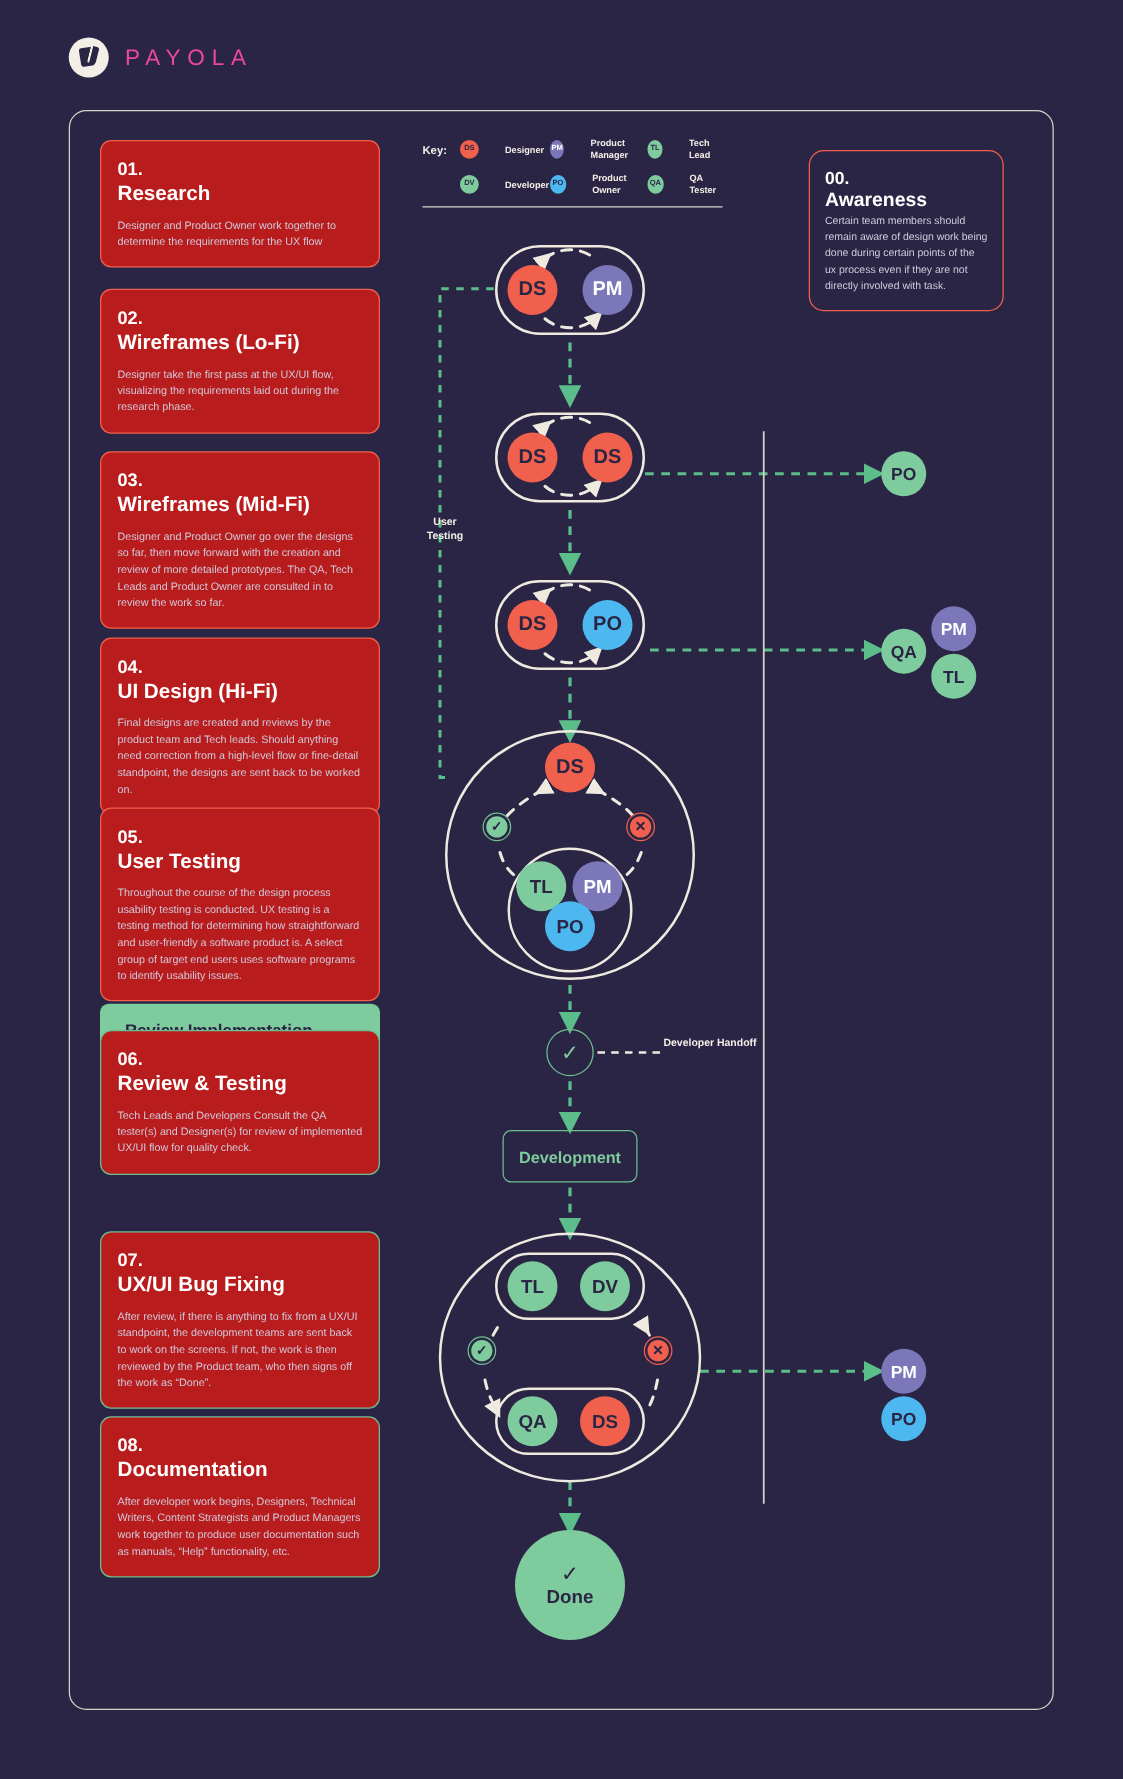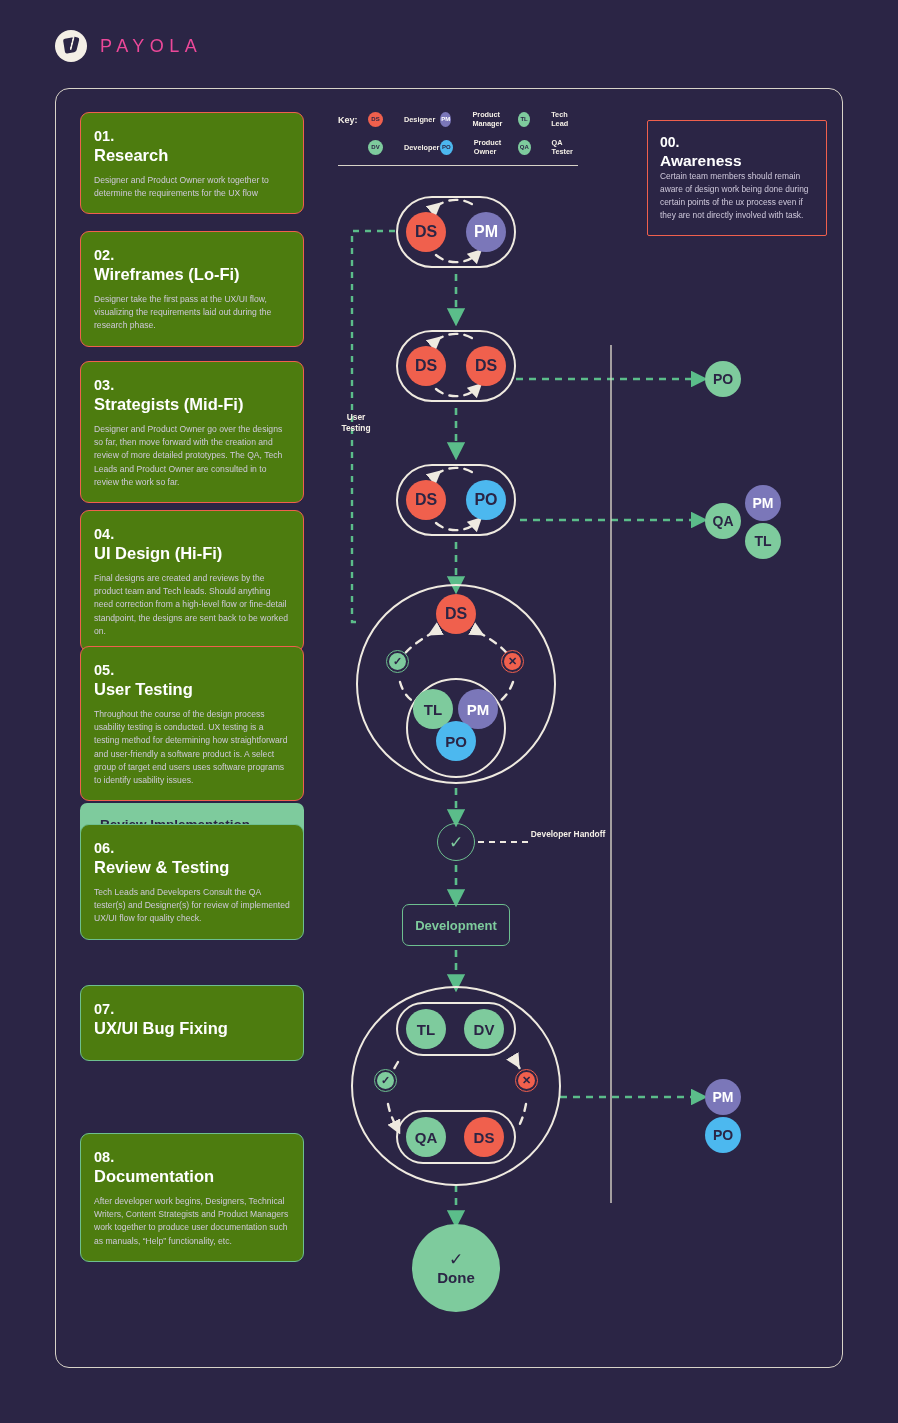--- a/index.html
+++ b/index.html
@@ -39,38 +39,38 @@
   #frame {
     position: absolute; left: 55px; top: 88px; width: 788px; height: 1280px;
     border: 1.5px solid #d8d3c8; border-radius: 14px;
   }
 
   
   .card {
     position: absolute; left: 80px; width: 224px;
     border: 1.4px solid #f0604d; border-radius: 9px;
     padding: 14px 13px 13px 13px;
-    background: #4d7c0f;
+    background: #b91c1c;
   }
   .card.green { border-color: #6dbf8f; }
   .card .num { color: #ffffff; font-size: 14.5px; font-weight: bold; line-height: 1.25; }
   .card .ttl { color: #ffffff; font-size: 16.5px; font-weight: bold; line-height: 1.3; margin-bottom: 7px; }
   .card .body { color: #cfc9db; font-size: 8.6px; line-height: 1.55; }
 
   #banner {
     position: absolute; left: 80px; top: 803px; width: 224px; height: 42px;
     background: #7ecb9d; border-radius: 7px;
     display: flex; align-items: center; padding-left: 20px;
   }
   #banner span { color: #2b2545; font-size: 13.5px; font-weight: bold; }
 
   
   #awareness {
-    position: absolute; left: 647px; top: 120px; width: 180px;
-    border: 1.4px solid #f0604d; border-radius: 2px; padding: 13px 12px;
+    position: absolute; left: 647px; top: 120px; width: 156px;
+    border: 1.4px solid #f0604d; border-radius: 12px; padding: 13px 12px;
   }
   #awareness .num { color: #fff; font-size: 14px; font-weight: bold; line-height: 1.25; }
   #awareness .ttl { color: #fff; font-size: 15.5px; font-weight: bold; margin-bottom: 0; }
   #awareness .body { color: #cfc9db; font-size: 8.4px; line-height: 1.55; }
 
   
   #key { position: absolute; left: 338px; top: 110px; width: 240px; }
   #key-label { position: absolute; left: 0; top: 5px; color: #f4efe6; font-size: 9px; font-weight: bold; }
   #key-grid {
     position: absolute; left: 30px; top: 0; width: 212px;
@@ -206,21 +206,21 @@
     <div class="ttl">Research</div>
     <div class="body">Designer and Product Owner work together to determine the requirements for the UX flow</div>
   </div>
   <div class="card" style="top: 231px; border-color: rgb(240, 96, 77);">
     <div class="num">02.</div>
     <div class="ttl">Wireframes (Lo-Fi)</div>
     <div class="body">Designer take the first pass at the UX/UI flow, visualizing the requirements laid out during the research phase.</div>
   </div>
   <div class="card" style="top: 361px; border-color: rgb(240, 96, 77);">
     <div class="num">03.</div>
-    <div class="ttl">Strategists (Mid-Fi)</div>
+    <div class="ttl">Wireframes (Mid-Fi)</div>
     <div class="body">Designer and Product Owner go over the designs so far, then move forward with the creation and review of more detailed prototypes. The QA, Tech Leads and Product Owner are consulted in to review the work so far.</div>
   </div>
   <div class="card" style="top: 510px; border-color: rgb(240, 96, 77);">
     <div class="num">04.</div>
     <div class="ttl">UI Design (Hi-Fi)</div>
     <div class="body">Final designs are created and reviews by the product team and Tech leads. Should anything need correction from a high-level flow or fine-detail standpoint, the designs are sent back to be worked on.</div>
   </div>
   <div class="card" style="top: 646px; border-color: rgb(240, 96, 77);">
     <div class="num">05.</div>
     <div class="ttl">User Testing</div>
@@ -232,20 +232,21 @@
   </div>
 
   <div class="card green" style="top: 824px; border-color: rgb(109, 191, 143);">
     <div class="num">06.</div>
     <div class="ttl">Review &amp; Testing</div>
     <div class="body">Tech Leads and Developers Consult the QA tester(s) and Designer(s) for review of implemented UX/UI flow for quality check.</div>
   </div>
   <div class="card green" style="top: 985px; border-color: rgb(109, 191, 143);">
     <div class="num">07.</div>
     <div class="ttl">UX/UI Bug Fixing</div>
+    <div class="body">After review, if there is anything to fix from a UX/UI standpoint, the development teams are sent back to work on the screens. If not, the work is then reviewed by the Product team, who then signs off the work as “Done”.</div>
   </div>
   <div class="card green" style="top: 1133px; border-color: rgb(109, 191, 143);">
     <div class="num">08.</div>
     <div class="ttl">Documentation</div>
     <div class="body">After developer work begins, Designers, Technical Writers, Content Strategists and Product Managers work together to produce user documentation such as manuals, “Help” functionality, etc.</div>
   </div>
 
   <div id="awareness" style="border-color: rgb(240, 96, 77);">
     <div class="num">00.</div>
     <div class="ttl">Awareness</div>

